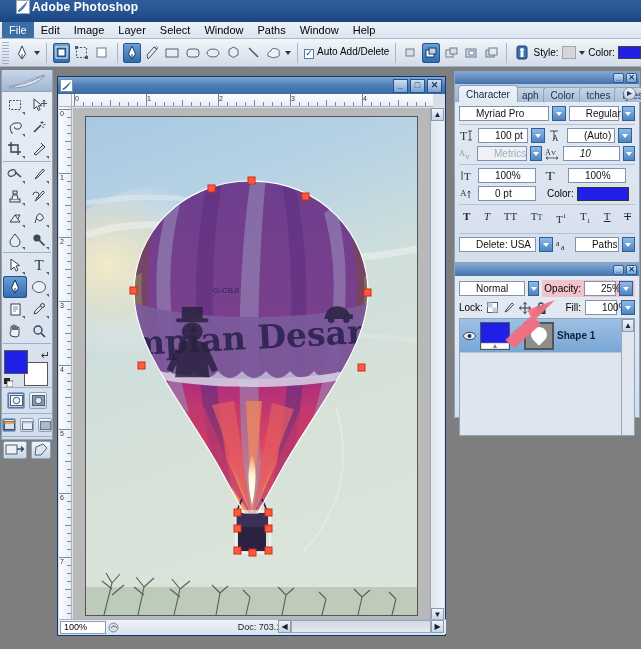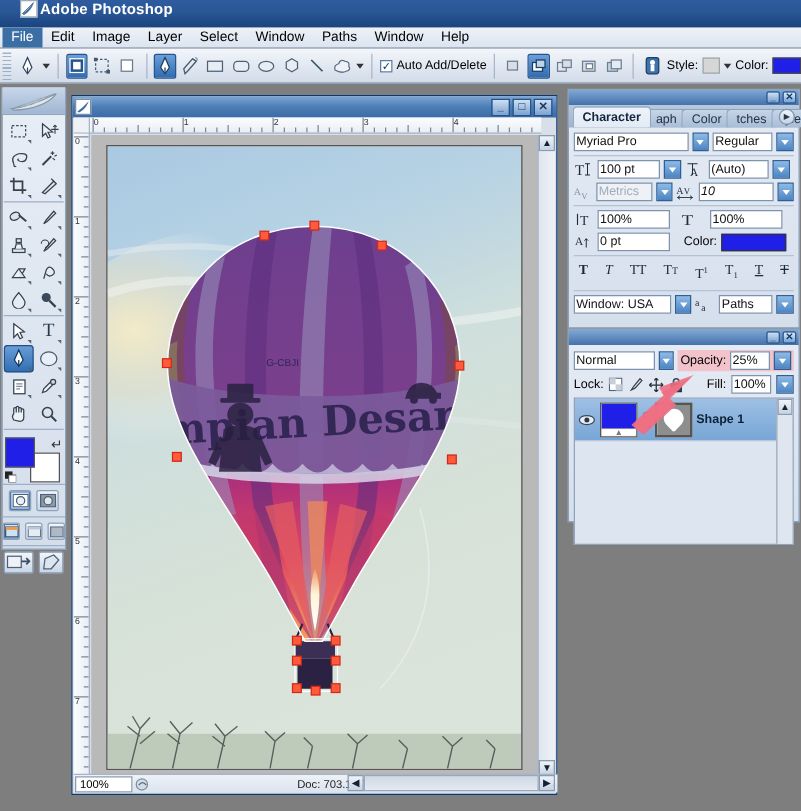--- a/index.html
+++ b/index.html
@@ -132,28 +132,28 @@
               display:flex;align-items:center;justify-content:flex-end;padding-right:2px;gap:2px;}
   .pb{width:11px;height:10px;border-radius:2px;background:linear-gradient(to bottom,#cfe0f2,#7ba2d1);
       border:1px solid #2d5a90;display:flex;align-items:center;justify-content:center;
       font-size:8px;font-weight:bold;color:#17365d;line-height:8px;}
   .pb.close{background:linear-gradient(to bottom,#e0eefb,#6fa0d6);}
   .tabrow{display:flex;height:18px;align-items:flex-end;padding-left:3px;position:relative;
           background:linear-gradient(to bottom,#b9c9de,#9db3ce);}
   .ptab{height:15px;padding:0 7px;display:flex;align-items:center;font-size:10px;
         background:linear-gradient(to bottom,#c6d5e7,#a8bdd6);border:1px solid #8fa3bb;
         border-bottom:none;border-radius:4px 4px 0 0;margin-right:-4px;color:#20334a;}
-  .ptab.active{background:linear-gradient(to bottom,#eef3fa,#e2eaf4);font-weight:bold;color:#12263c;z-index:3;height:17px;}
+  .ptab.active{background:linear-gradient(to bottom,#eef3fa,#e2eaf4);font-weight:normal;color:#12263c;z-index:3;height:17px;}
   .pmenu{position:absolute;right:3px;top:3px;width:13px;height:13px;border-radius:50%;
          background:linear-gradient(to bottom,#f0f5fb,#c3d2e4);border:1px solid #7e93ae;
          display:flex;align-items:center;justify-content:center;}
   .pbody{padding:4px;}
   .row{display:flex;align-items:center;gap:3px;margin-bottom:3px;}
   .fld{height:15px;background:#fff;border:1px solid #7e93ae;display:flex;align-items:center;
-       padding-left:1px;font-size:10px;color:#111;}
+       padding-left:16px;font-size:10px;color:#111;}
   .fld.grey{color:#a2adbb;background:#eef1f5;}
   .ddbtn{width:14px;height:15px;background:linear-gradient(to bottom,#8dbbe8,#4c84c2);
          border:1px solid #2f5f95;display:flex;align-items:center;justify-content:center;}
   .ddbtn .cv{width:0;height:0;border-left:3px solid transparent;border-right:3px solid transparent;border-top:4px solid #fff;}
   .iconlbl{width:16px;height:15px;display:flex;align-items:center;justify-content:center;font-size:10px;color:#1d2c3d;}
   .char-btns{display:flex;justify-content:space-between;padding:2px 4px 3px;}
   .cbtn{font-size:11px;color:#1b2a3b;line-height:12px;}
   .hr-line{height:1px;background:#b4c2d3;margin:3px 0;}
 
   
@@ -970,21 +970,21 @@
       <span class="cbtn" style="font-family:'Liberation Serif',serif;">TT</span>
       <span class="cbtn" style="font-family:'Liberation Serif',serif;">T<span style="font-size:8px;">T</span></span>
       <span class="cbtn" style="font-family:'Liberation Serif',serif;">T<sup style="font-size:7px;">1</sup></span>
       <span class="cbtn" style="font-family:'Liberation Serif',serif;">T<sub style="font-size:7px;">1</sub></span>
       <span class="cbtn" style="font-family:'Liberation Serif',serif;text-decoration:underline;">T</span>
       <span class="cbtn" style="font-family:'Liberation Serif',serif;text-decoration:line-through;">T</span>
     </div>
     <div class="hr-line"></div>
 
     <div class="row">
-      <div class="fld" style="width:80px;">Window: USA</div>
+      <div class="fld" style="width:80px;">Delete: USA</div>
       <div class="ddbtn">
           <span class="cv"></span>
         </div>
       <span class="iconlbl">
         <svg width="16" height="13" viewBox="0 0 16 13">
             <text x="0" y="8" font-size="8" font-family="'Liberation Serif',serif" fill="#1d2c3d">a</text>
             <text x="5" y="12" font-size="8" font-family="'Liberation Serif',serif" fill="#1d2c3d">a</text>
           </svg>
       </span>
       <div class="fld" style="width:44px;">Paths</div>

